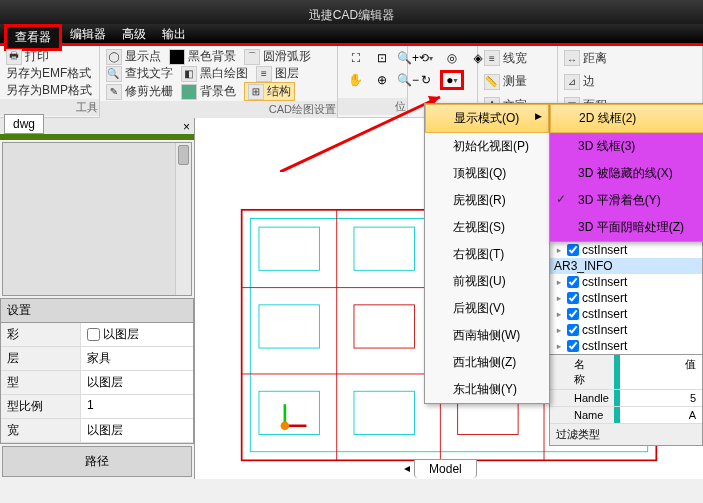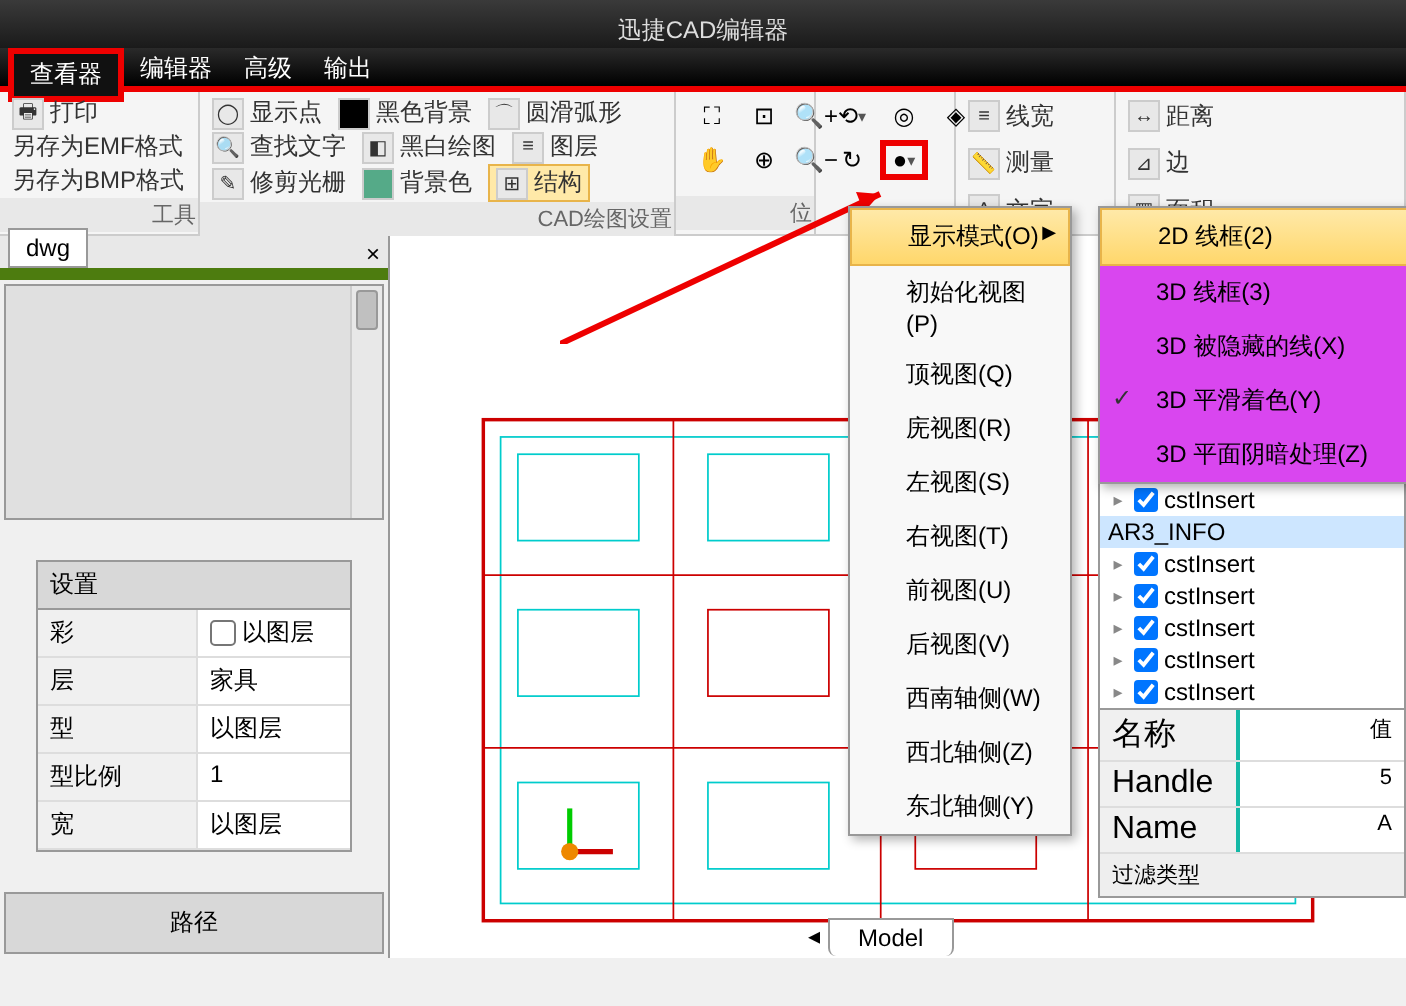--- a/index.html
+++ b/index.html
@@ -16,48 +16,48 @@
 .ribbon-icon{width:16px;height:16px;display:inline-flex;align-items:center;justify-content:center;background:#e8e8e8;border:1px solid #ccc;font-size:10px}
 .group-label{text-align:right;color:#666;font-size:11px;background:#e8e8e8;margin:0 -6px;padding:1px}
 .icon-grid{display:grid;grid-template-columns:repeat(3,24px);grid-auto-rows:20px;gap:2px}
 .icon-cell{display:flex;align-items:center;justify-content:center;cursor:pointer}
 .icon-cell.highlighted{border:3px solid #e00}
 .dropdown-arrow{font-size:8px;color:#555}
 .workspace{display:flex;height:calc(100% - 118px - 24px)}
 .left-panel{width:195px;background:#f0f0f0;border-right:1px solid #999;display:flex;flex-direction:column}
 .tab-strip{height:22px;background:#e8e8e8;border-bottom:6px solid #4d7c0f;display:flex;align-items:flex-end;padding:0 4px}
 .empty-gray{flex:1;background:#e0e0e0;border:1px solid #999;margin:2px}
-.prop-grid{background:#fff;border:1px solid #999;margin:18px}
+.prop-grid{background:#fff;border:1px solid #999;margin:0}
 .prop-header{background:#d8d8d8;padding:3px 6px;border-bottom:1px solid #999}
 .prop-row{display:flex;border-bottom:1px solid #ddd}
 .prop-key{width:80px;padding:3px 6px;background:#f0f0f0;border-right:1px solid #ddd}
 .prop-val{flex:1;padding:3px 6px}
 .checkbox-cell{display:flex;align-items:center;gap:3px}
 .checkbox-cell input{margin:0}
 .path-header{background:#d8d8d8;padding:6px;text-align:center;border:1px solid #999;margin:2px}
 .canvas-area{flex:1;position:relative;background:#fff;overflow:hidden}
 .drawing{position:absolute;left:10px;top:40px;right:10px;bottom:10px;background:#fff}
 .arrow-annotation{position:absolute;left:280px;top:92px;width:180px;height:80px;pointer-events:none}
 .arrow-line{stroke:#e00;stroke-width:3;fill:none}
 .arrow-head{fill:#e00}
-.context-menu{position:absolute;left:424px;top:103px;width:112px;background:#f8f8f8;border:1px solid #999;box-shadow:2px 2px 5px rgba(0,0,0,0.3);z-index:10}
+.context-menu{position:absolute;left:424px;top:103px;width:126px;background:#f8f8f8;border:1px solid #999;box-shadow:2px 2px 5px rgba(0,0,0,0.3);z-index:10}
 .menu-row{padding:5px 10px 5px 28px;position:relative;cursor:pointer}
 .menu-row.active{background:linear-gradient(#ffe9a8,#ffd76b);border:1px solid #e8b44a}
 .menu-arrow{position:absolute;right:6px;top:6px;font-size:9px}
 .submenu{position:absolute;left:549px;top:103px;width:174px;background:#d946ef;border:1px solid #999;box-shadow:2px 2px 5px rgba(0,0,0,0.3);z-index:11}
 .submenu .menu-row{padding-left:28px}
 .check-mark{position:absolute;left:6px;top:5px;color:#333}
 .right-panel{position:absolute;right:0;top:225px;width:154px;background:#fff;border:1px solid #999;z-index:5}
 .tree-row{display:flex;align-items:center;padding:1px 4px;gap:3px;font-size:11px}
 .tree-row.selected{background:#cde6ff}
 .tree-expand{width:10px;text-align:center;color:#888;font-size:9px}
 .tree-check{width:12px;height:12px}
 .prop-table{border-top:1px solid #999}
 .prop-table .row{display:flex;border-bottom:1px solid #ddd}
-.prop-table .k{width:70px;padding:2px 6px;background:#f0f0f0;border-right:2px solid #14b8a6;font-size:16px}
+.prop-table .k{width:70px;padding:2px 24px;background:#f0f0f0;border-right:6px solid #14b8a6;font-size:11px}
 .prop-table .v{flex:1;padding:2px 6px;font-size:11px;text-align:right}
 .filter-row{padding:3px 6px;background:#eee;font-size:11px}
 .bottom-tab{position:absolute;left:205px;bottom:0;height:22px;display:flex;align-items:center}
 .model-tab{background:#fff;border:1px solid #999;border-bottom:none;padding:2px 14px;border-radius:0 0 4px 4px}
 .scrollbar-v{position:absolute;right:0;top:0;bottom:0;width:16px;background:#e8e8e8;border-left:1px solid #ccc}
 .scrollbar-thumb{position:absolute;left:2px;right:2px;top:20px;height:60px;background:#c0c0c0;border:1px solid #999;border-radius:2px}
 svg.floor{width:100%;height:100%}
 </style>
 </head>
 <body>

